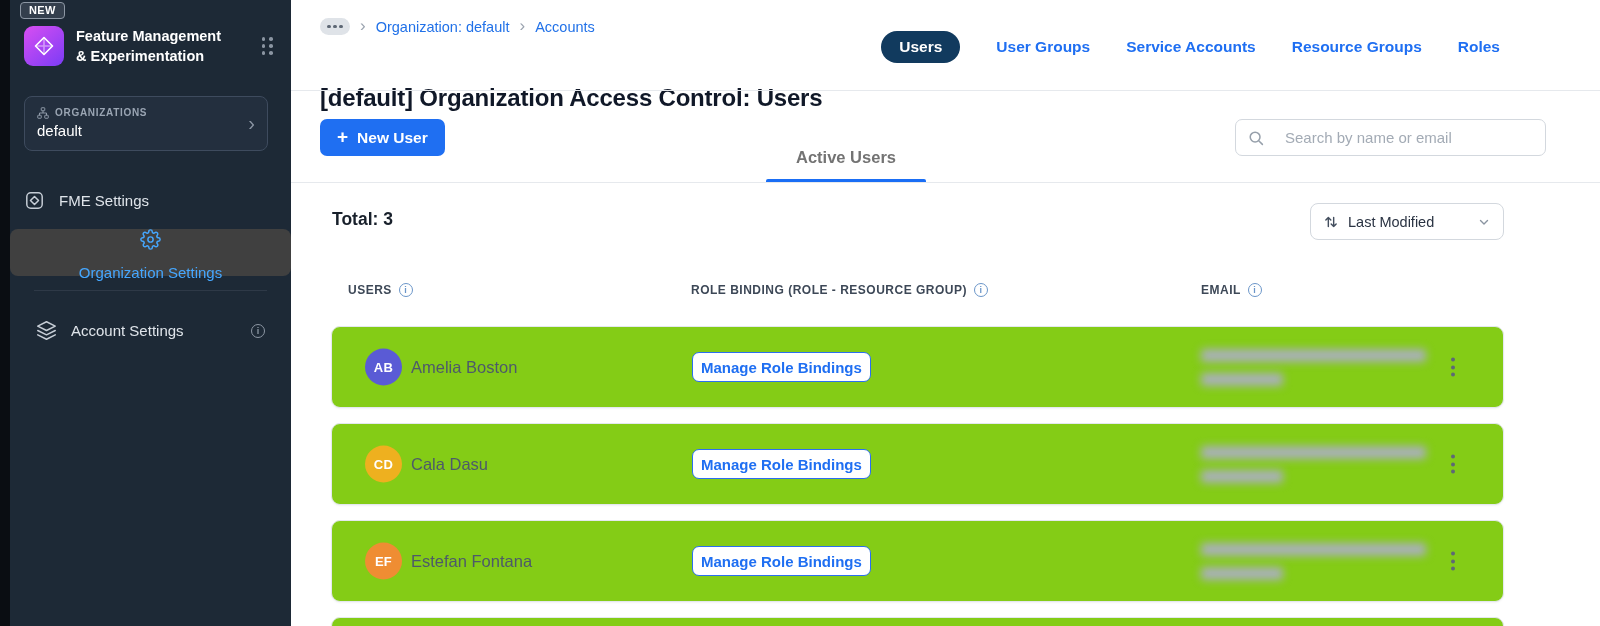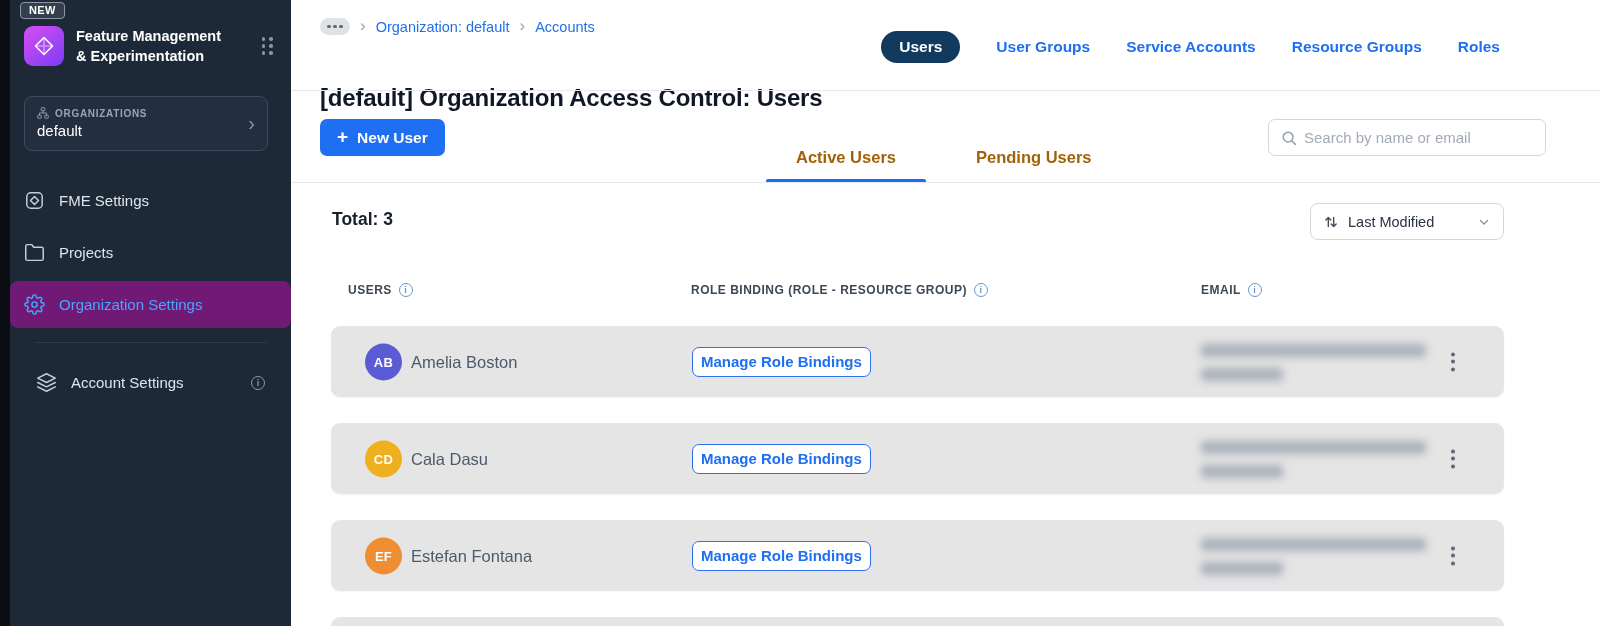--- a/index.html
+++ b/index.html
@@ -17,31 +17,31 @@
   .logo { width:40px; height:40px; border-radius:9px; flex:0 0 auto;
           background:linear-gradient(140deg,#d84ef2 0%,#7b3cf6 100%);
           display:flex; align-items:center; justify-content:center; }
   .logo svg { width:24px; height:24px; }
   .app-title { font-size:14.5px; font-weight:700; line-height:1.38; color:#ffffff; width:152px; }
   .apps-icon { margin-left:auto; display:grid; grid-template-columns:repeat(2,4px); gap:3.5px; cursor:pointer; padding:4px; }
   .apps-icon i { width:3.6px; height:3.6px; border-radius:50%; background:#8b95a2; }
 
   .org-box { margin:30px 23px 0 14px; border:1px solid #3e4b5e; background:#232f3e; border-radius:8px;
              padding:10px 12px 11px; position:relative; cursor:pointer; }
-  .org-label { display:flex; gap:6px; align-items:center; font-size:10px; letter-spacing:.7px;
+  .org-label { display:flex; gap:6px; font-size:10px; letter-spacing:.7px;
                color:#9aa5b3; font-weight:700; }
   .org-label svg { width:12px; height:12px; }
   .org-value { margin-top:3px; font-size:15px; color:#ffffff; }
   .org-chevron { position:absolute; right:12px; top:50%; transform:translateY(-52%); color:#8b95a3; font-size:20px; }
 
   .nav { margin-top:26px; padding:0 0; }
   .nav-item { display:flex; align-items:center; gap:14px; height:47px; padding:0 14px; border-radius:8px;
               font-size:15px; color:#dfe4ea; cursor:pointer; margin-bottom:5px; }
   .nav-item svg { width:21px; height:21px; flex:0 0 auto; color:#c6cdd6; }
-  .nav-item.active { background:#701a75; color:#45a7ff; }
+  .nav-item.active { background:#404040; color:#45a7ff;flex-direction:column; }
   .nav-item.active svg { color:#45a7ff; }
   .side-divider { margin:14px 24px 16px; border-top:1px solid #2e3947; }
   .account { margin:0 12px; }
 
   .info-i { width:14px; height:14px; border:1.3px solid currentColor; border-radius:50%;
             font-size:9px; font-weight:700; font-style:normal; display:inline-flex;
             align-items:center; justify-content:center; flex:0 0 auto; }
   .account .info-i { margin-left:auto; color:#8d97a4; }
 
   
@@ -64,45 +64,45 @@
   .hr1 { position:absolute; top:90px; left:0; right:0; border-top:1px solid #e6e9ed; }
   .hr2 { position:absolute; top:182px; left:0; right:0; border-top:1px solid #e6e9ed; }
 
   .new-user-btn { position:absolute; top:119px; left:29px; height:37px; background:#1f6ff2; color:#fff;
                   border:none; border-radius:7px; font-size:15.5px; font-weight:700; padding:0 17px;
                   display:flex; align-items:center; gap:9px; cursor:pointer;
                   font-family:"Liberation Sans","DejaVu Sans",sans-serif; }
   .new-user-btn .plus { font-size:19px; font-weight:700; line-height:1; padding-bottom:2px; }
 
   .center-tabs { position:absolute; top:91px; left:475px; height:91px; display:flex; gap:20px; align-items:flex-end; }
-  .ctab { padding:0 30px 15px; font-size:16.5px; font-weight:600; color:#a16207; position:relative; cursor:pointer; white-space:nowrap; }
+  .ctab { padding:0 30px 15px; font-size:16.5px; font-weight:600; color:#737373; position:relative; cursor:pointer; white-space:nowrap; }
   .ctab.active::after { content:""; position:absolute; left:0; right:0; bottom:0; height:3px; background:#1a6ef5; border-radius:2px 2px 0 0; }
 
-  .search-box { position:absolute; top:119px; right:54px; width:278px; height:37px; border:1px solid #d3d8de;
-                border-radius:7px; display:flex; align-items:center; padding:0 12px; gap:7px; background:#fff; }
+  .search-box { position:absolute; top:119px; right:54px; width:311px; height:37px; border:1px solid #d3d8de;
+                border-radius:7px; display:flex; align-items:center; padding:0 12px; gap:21px; background:#fff; }
   .search-box svg { width:16px; height:16px; flex:0 0 auto; }
   .search-box input { border:none; outline:none; flex:1; font-size:15px; color:#374151; background:transparent;
                       font-family:"Liberation Sans","DejaVu Sans",sans-serif; }
   .search-box input::placeholder { color:#a3abb5; }
 
   .total { position:absolute; top:209px; left:41px; font-size:17.5px; font-weight:700; color:#18202b; }
 
   .sort-btn { position:absolute; top:203px; right:96px; width:194px; height:37px; border:1px solid #d3d8de;
               border-radius:8px; background:#fff; display:flex; align-items:center; padding:0 12px; gap:9px;
               font-size:14.5px; color:#2a3342; font-weight:500; cursor:pointer;
               font-family:"Liberation Sans","DejaVu Sans",sans-serif; }
   .sort-btn svg { flex:0 0 auto; }
   .sort-btn .chev { margin-left:auto; }
 
   .col-head { position:absolute; top:283px; font-size:12px; font-weight:700; color:#3d4857; letter-spacing:.5px;
               display:flex; gap:7px; align-items:center; }
   .col-head .info-i { color:#6b96c9; cursor:pointer; }
   .col-users { left:57px; } .col-role { left:400px; } .col-email { left:910px; }
 
-  .row { position:absolute; left:40px; right:96px; height:71px; background:#e5e5e5; border:1px solid #e4e8ee;
+  .row { position:absolute; left:40px; right:96px; height:82px; background:#84cc16; border:1px solid #e4e8ee;
          border-radius:9px; box-shadow:0 1px 2px rgba(16,24,40,.05); }
   .avatar { position:absolute; left:33px; top:50%; transform:translateY(-50%); width:37px; height:37px;
             border-radius:50%; color:#fff; font-size:13px; font-weight:700; display:flex;
             align-items:center; justify-content:center; letter-spacing:.3px; }
   .name { position:absolute; left:79px; top:50%; transform:translateY(-50%); font-size:16.5px; color:#4d5a6a; }
   .manage-btn { position:absolute; left:360px; top:50%; transform:translateY(-50%); height:30px; padding:0 8px;
                 border:1.5px solid #2b6ff0; border-radius:7px; background:#fff; color:#1f6ff2; font-size:15px;
                 font-weight:600; display:flex; align-items:center; cursor:pointer; white-space:nowrap;
                 font-family:"Liberation Sans","DejaVu Sans",sans-serif; }
   .email-blur { position:absolute; left:869px; top:50%; transform:translateY(-50%); width:235px; height:44px; }
@@ -154,26 +154,20 @@
   </div>
 
   <nav class="nav">
     <div class="nav-item">
       <svg viewBox="0 0 24 24" fill="none" stroke="currentColor" stroke-width="1.7" stroke-linejoin="round">
         <rect x="3.2" y="3.2" width="17.6" height="17.6" rx="4.5"></rect>
         <path d="M12 7.4 16.6 12 12 16.6 7.4 12z"></path>
       </svg>
       <span>FME Settings</span>
     </div>
-    <div class="nav-item">
-      <svg viewBox="0 0 24 24" fill="none" stroke="currentColor" stroke-width="1.7" stroke-linecap="round" stroke-linejoin="round">
-        <path d="M22 19a2 2 0 0 1-2 2H4a2 2 0 0 1-2-2V5a2 2 0 0 1 2-2h5l2 3h9a2 2 0 0 1 2 2z"></path>
-      </svg>
-      <span>Projects</span>
-    </div>
     <div class="nav-item active">
       <svg viewBox="0 0 24 24" fill="none" stroke="currentColor" stroke-width="1.7" stroke-linecap="round" stroke-linejoin="round">
         <circle cx="12" cy="12" r="3"></circle>
         <path d="M19.4 15a1.65 1.65 0 0 0 .33 1.82l.06.06a2 2 0 0 1 0 2.83 2 2 0 0 1-2.83 0l-.06-.06a1.65 1.65 0 0 0-1.82-.33 1.65 1.65 0 0 0-1 1.51V21a2 2 0 0 1-2 2 2 2 0 0 1-2-2v-.09A1.65 1.65 0 0 0 9 19.4a1.65 1.65 0 0 0-1.82.33l-.06.06a2 2 0 0 1-2.83 0 2 2 0 0 1 0-2.83l.06-.06a1.65 1.65 0 0 0 .33-1.82 1.65 1.65 0 0 0-1.51-1H3a2 2 0 0 1-2-2 2 2 0 0 1 2-2h.09A1.65 1.65 0 0 0 4.6 9a1.65 1.65 0 0 0-.33-1.82l-.06-.06a2 2 0 0 1 0-2.83 2 2 0 0 1 2.83 0l.06.06a1.65 1.65 0 0 0 1.82.33H9a1.65 1.65 0 0 0 1-1.51V3a2 2 0 0 1 2-2 2 2 0 0 1 2 2v.09a1.65 1.65 0 0 0 1 1.51 1.65 1.65 0 0 0 1.82-.33l.06-.06a2 2 0 0 1 2.83 0 2 2 0 0 1 0 2.83l-.06.06a1.65 1.65 0 0 0-.33 1.82V9a1.65 1.65 0 0 0 1.51 1H21a2 2 0 0 1 2 2 2 2 0 0 1-2 2h-.09a1.65 1.65 0 0 0-1.51 1z"></path>
       </svg>
       <span>Organization Settings</span>
     </div>
   </nav>
 
   <div class="side-divider"></div>
@@ -215,21 +209,20 @@
 
   <div class="hr1"></div>
 
   <button class="new-user-btn">
     <span class="plus">+</span>
     <span>New User</span>
   </button>
 
   <div class="center-tabs">
     <span class="ctab active">Active Users</span>
-    <span class="ctab">Pending Users</span>
   </div>
 
   <div class="search-box">
     <svg viewBox="0 0 18 18" fill="none" stroke="#97a0ab" stroke-width="1.7" stroke-linecap="round">
       <circle cx="8" cy="8" r="5.5"></circle>
       <path d="M12.3 12.3 16.2 16.2"></path>
     </svg>
     <input type="text" placeholder="Search by name or email" style="">
   </div>
 

